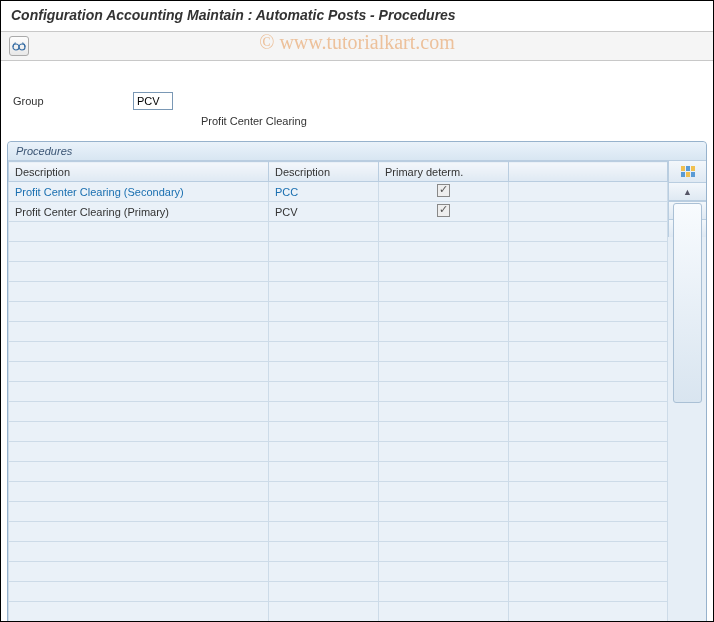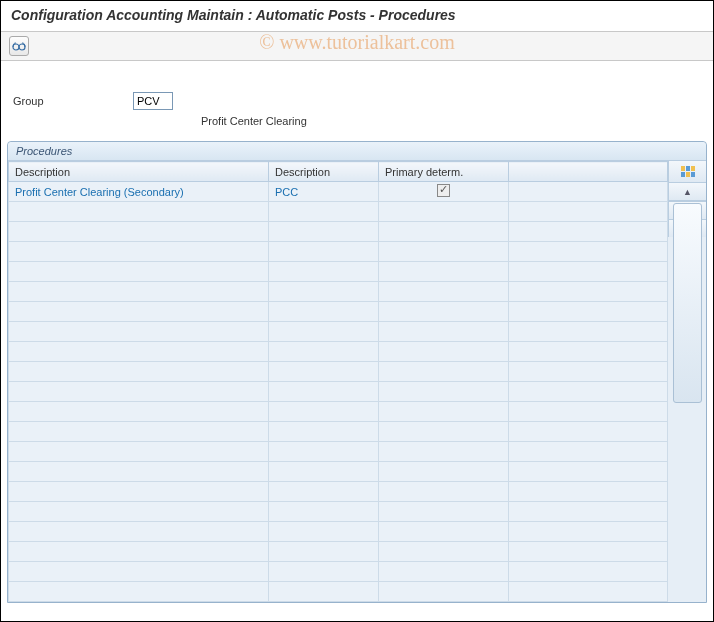--- a/index.html
+++ b/index.html
@@ -236,20 +236,26 @@
           </tr>
         </thead>
         <tbody id="tbody">
             <tr>
               <td class="link">Profit Center Clearing (Secondary)</td>
               <td class="link">PCC</td>
               <td class="center"><span class="cbx checked"></span></td>
               <td></td>
             </tr>
             <tr>
+              <td>Profit Center Clearing (Primary)</td>
+              <td>PCV</td>
+              <td class="center"><span class="cbx checked"></span></td>
+              <td></td>
+            </tr>
+            <tr>
               <td></td>
               <td></td>
               <td class="center"></td>
               <td></td>
             </tr>
             <tr>
               <td></td>
               <td></td>
               <td class="center"></td>
               <td></td>

